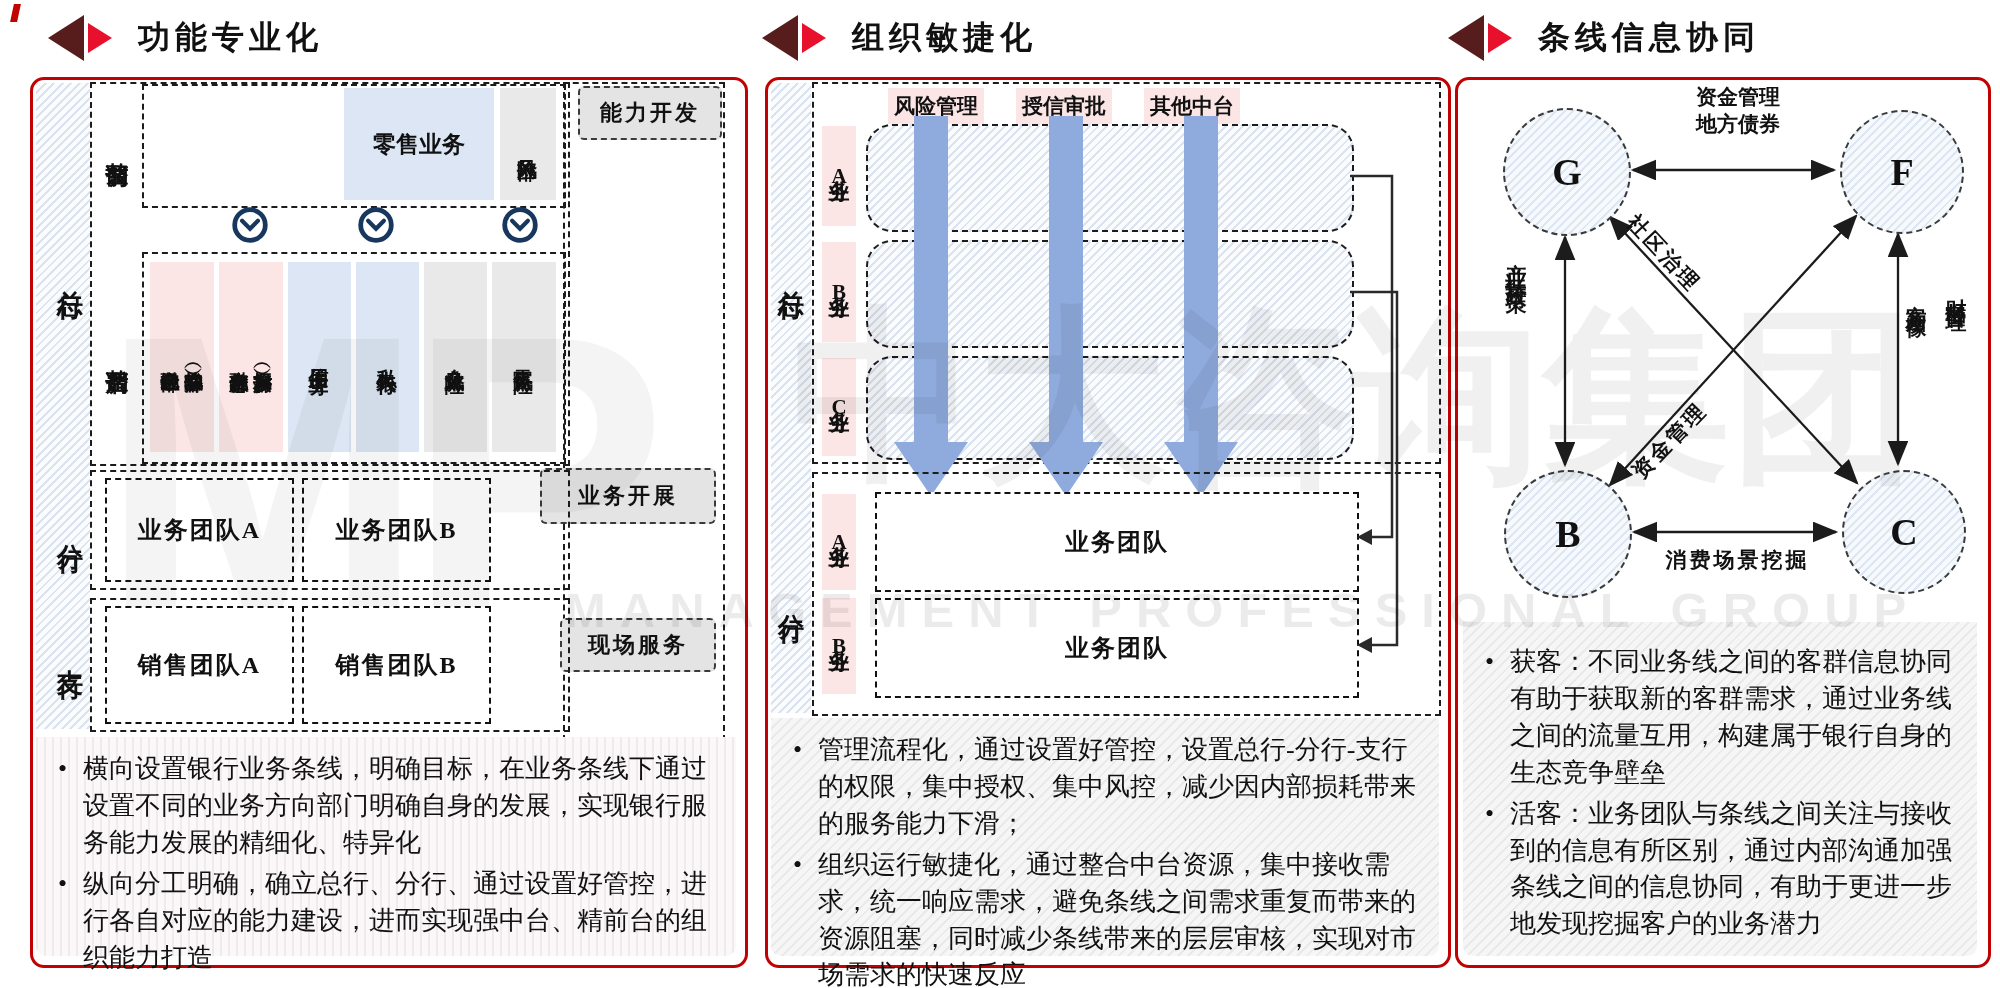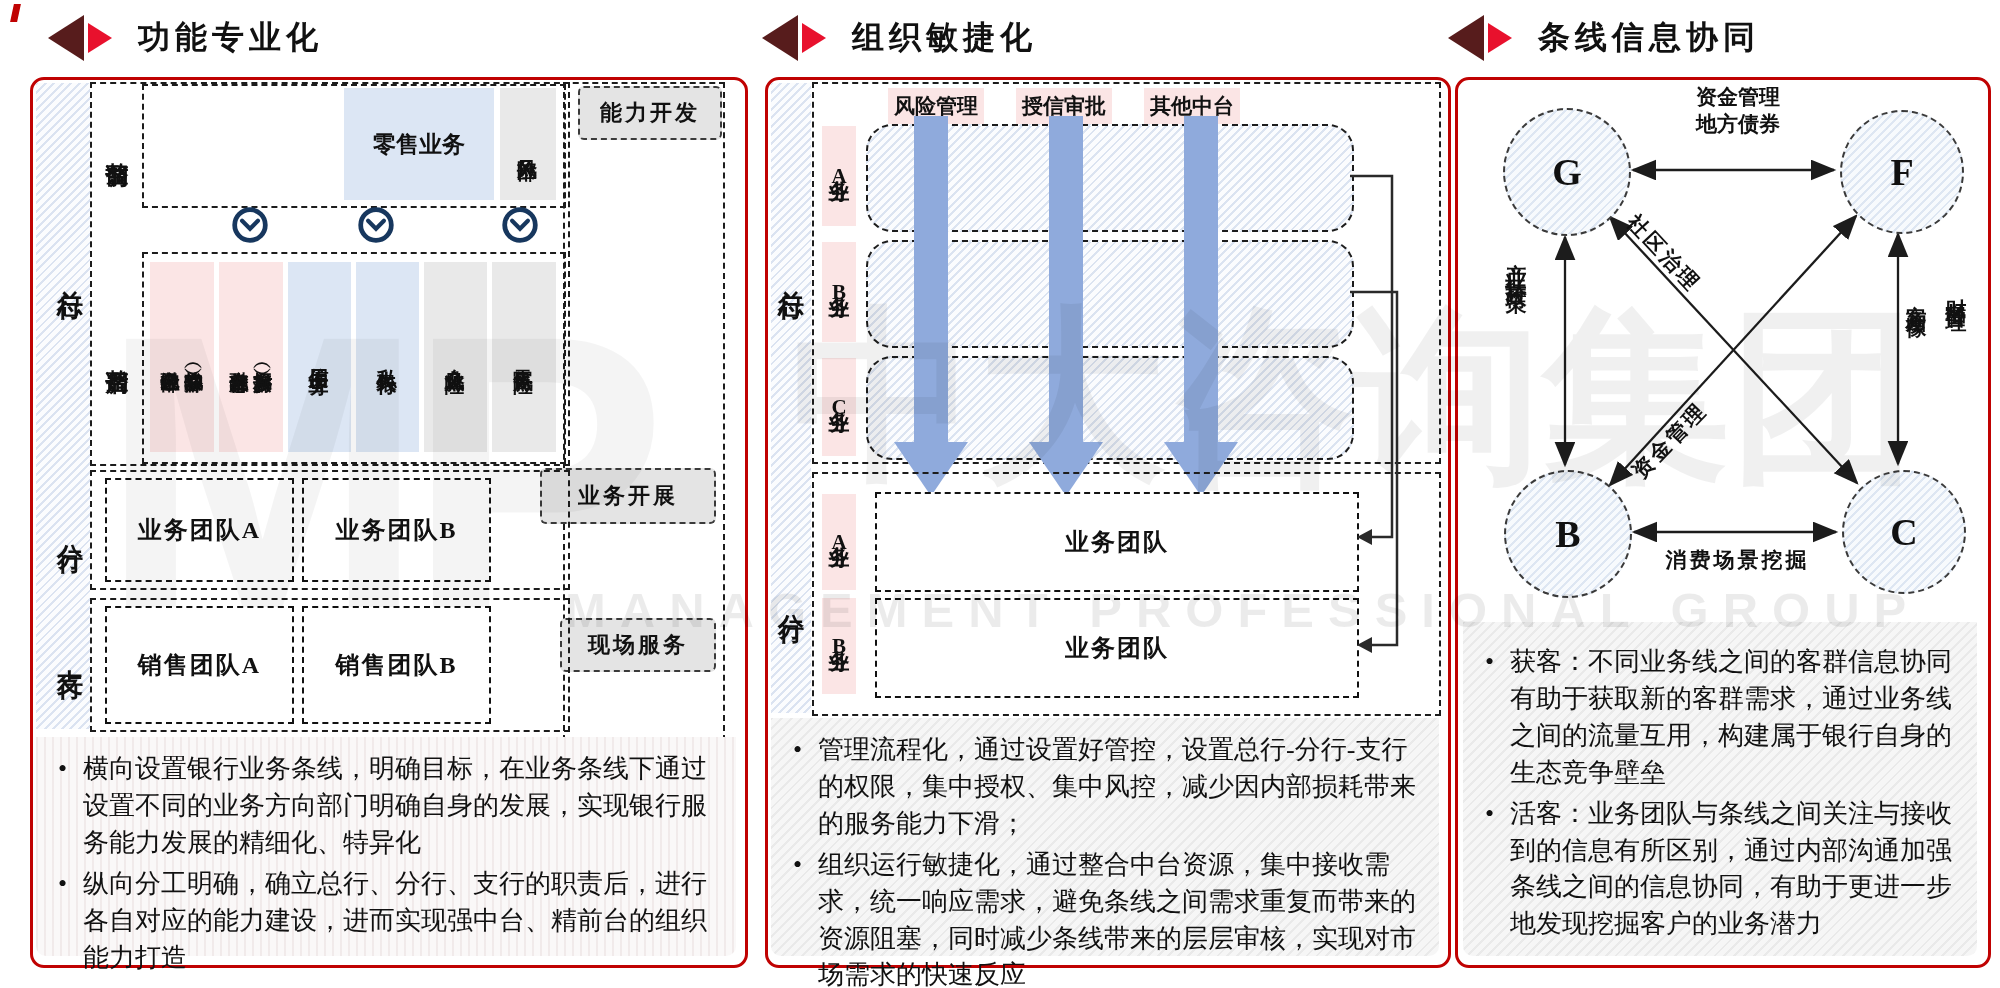--- a/index.html
+++ b/index.html
@@ -148,21 +148,21 @@
 
   <div class="dash" style="left:90px;top:598px;width:476px;height:130px;"></div>
   <div class="teambox" style="left:105px;top:606px;width:185px;height:114px;font-family:Liberation Serif, serif;">销售团队A</div>
   <div class="teambox" style="left:302px;top:606px;width:185px;height:114px;">销售团队B</div>
 
   <div class="bullets dotted-bg" style="left:36px;top:737px;width:700px;height:219px;">
     <div class="bullet">
         <span>横向设置银行业务条线，明确目标，在业务条线下通过设置不同的业务方向部门明确自身的发展，实现银行服务能力发展的精细化、特异化</span>
       </div>
     <div class="bullet">
-        <span>纵向分工明确，确立总行、分行、支行的职责后，进行各自对应的能力建设，进而实现强中台、精前台的组织能力打造</span>
+        <span>纵向分工明确，确立总行、分行、通过设置好管控，进行各自对应的能力建设，进而实现强中台、精前台的组织能力打造</span>
       </div>
   </div>
 
   <div class="panel" style="left:765px;top:77px;width:680px;height:885px;"></div>
 
   <div class="abs hatch-blue" style="left:771px;top:83px;width:40px;height:630px;"></div>
   <div class="abs vtext rowlab cen" style="left:772px;top:228px;width:38px;height:90px;">总行</div>
   <div class="abs vtext rowlab cen" style="left:772px;top:552px;width:38px;height:90px;">分行</div>
 
   <div class="dash" style="left:812px;top:82px;width:625px;height:378px;"></div>

